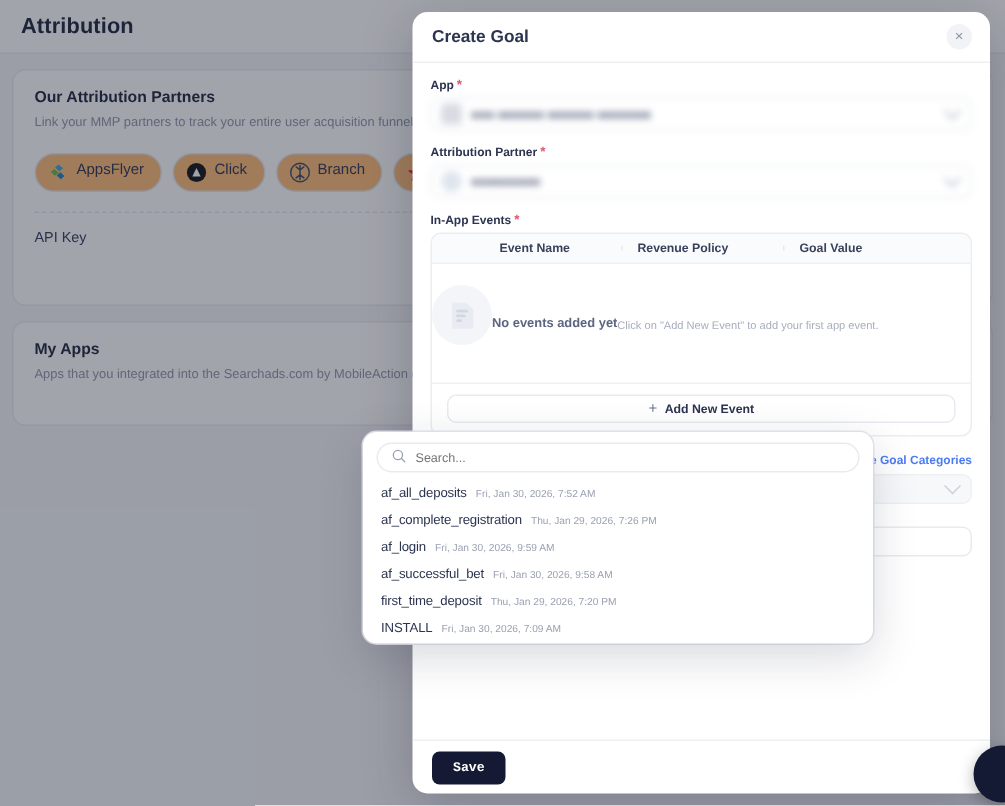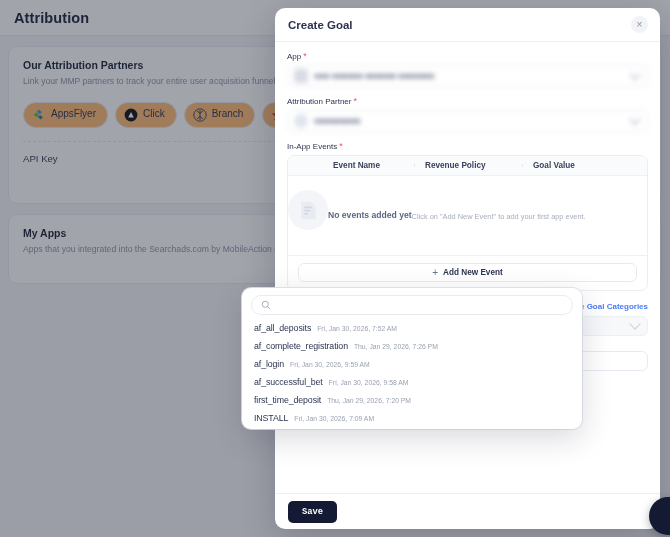--- a/index.html
+++ b/index.html
@@ -87,21 +87,21 @@
     width: 17px; height: 17px; border-radius: 50%;
     background: #f1f3f7;
     display: flex; align-items: center; justify-content: center;
     color: #8b93a8; font-size: 10px; line-height: 1; cursor: pointer;
     border: none;
   }
   .modal-body {
     flex: 1 1 auto; padding: 10px 12px 0 12px; overflow: hidden; position: relative;
   }
   .fld-label {
-    font-size: 8px; font-weight: 400; color: #2c3450; margin-bottom: 4px;
+    font-size: 8px; font-weight: 700; color: #2c3450; margin-bottom: 4px;
     display: flex; align-items: center; gap: 2px;
   }
   .req { color: #e0566e; font-size: 9px; line-height: 1; }
   .select-box {
     height: 22px; border: 1px solid #e7eaf0; border-radius: 6px;
     display: flex; align-items: center; padding: 0 8px 0 6px;
     background: #fff; margin-bottom: 10px; position: relative;
   }
   .select-box.blurred { filter: blur(2.6px); }
   .sb-thumb { width: 14px; height: 14px; border-radius: 3px; background: #d8dbe3; flex:0 0 14px; }
@@ -359,20 +359,21 @@
 
 <div id="evt-popup">
 
   <div class="search-wrap">
     <span>
       <svg viewBox="0 0 14 14" width="10" height="10">
         <circle cx="6" cy="6" r="4.3" fill="none" stroke="#9aa1b2" stroke-width="1.2"></circle>
         <line x1="9.3" y1="9.3" x2="12.4" y2="12.4" stroke="#9aa1b2" stroke-width="1.2" stroke-linecap="round"></line>
       </svg>
     </span>
+    <input class="search-ph" style="border: none; outline: none; flex: 1 1 0%; background: transparent; font-family: &quot;Liberation Sans&quot;, sans-serif;" placeholder="Search...">
   </div>
 
   <div>
     <div class="evt-item">
       <span class="evt-name">af_all_deposits</span>
       <span class="evt-date">Fri, Jan 30, 2026, 7:52 AM</span>
     </div>
     <div class="evt-item">
       <span class="evt-name">af_complete_registration</span>
       <span class="evt-date">Thu, Jan 29, 2026, 7:26 PM</span>

